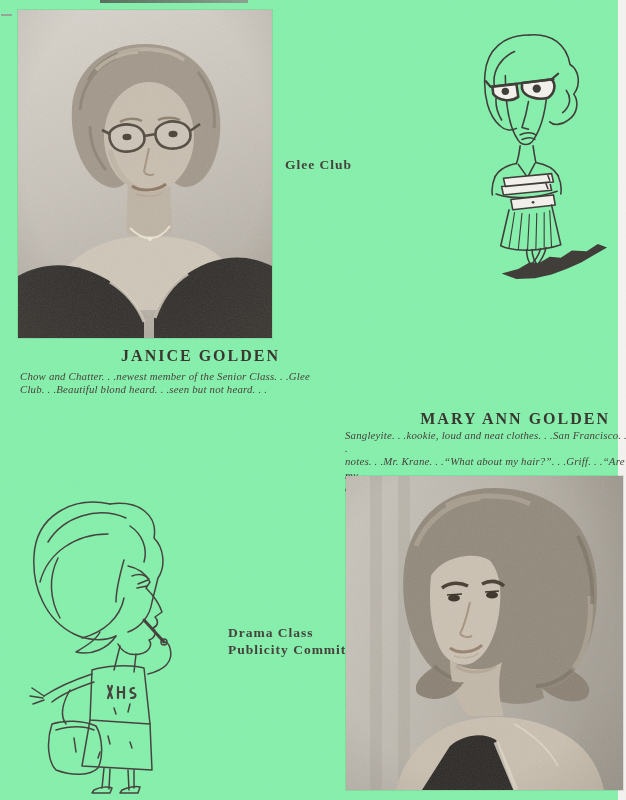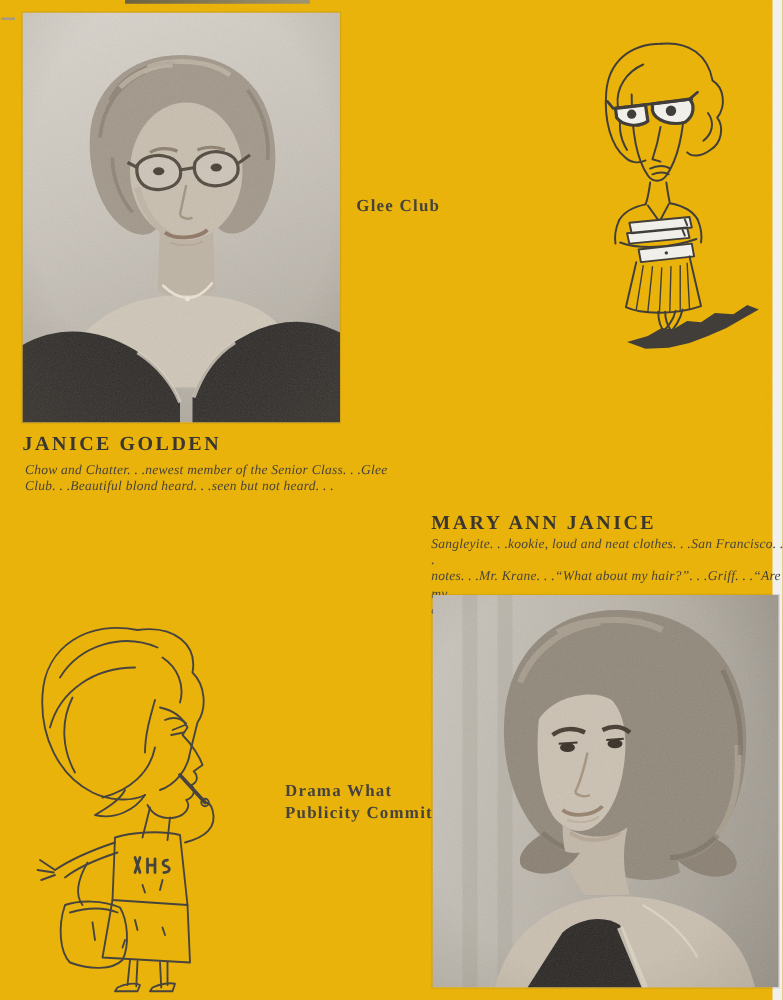--- a/index.html
+++ b/index.html
@@ -1,31 +1,31 @@
 <!DOCTYPE html>
 <html><head>
 <meta charset="utf-8">
 <style>
   html,body{margin:0;padding:0;background:#d8d5d0;}
   .page{
     position:relative;
     width:626px;height:800px;
-    background:#eab308;
+    background:#86efac;
     overflow:hidden;
     font-family:"Liberation Serif","DejaVu Serif",serif;
     color:#39352f;
   }
   .abs{position:absolute;}
   .photo{box-shadow:0 0 0 1px rgba(80,72,60,0.12);}
   .photo svg, .caricature svg{display:block;}
   .heading{
     font-weight:bold;
     font-size:16px;
     letter-spacing:2px;
-    text-align:left;
+    text-align:right;
     color:#38342e;
   }
   .bio{
     font-size:10.8px;
     line-height:13.2px;
     color:#46413a;
     letter-spacing:0.2px;
     font-style:italic;
   }
   .club-label{
@@ -162,21 +162,21 @@
     </svg>
   </div>
 
   <div class="abs heading" style="left:18px;top:347px;width:262px;">JANICE GOLDEN</div>
 
   <div class="abs bio" style="left:20px;top:370px;width:300px;">
     <div>Chow and Chatter. . .newest member of the Senior Class. . .Glee</div>
     <div>Club. . .Beautiful blond heard. . .seen but not heard. . .</div>
   </div>
 
-  <div class="abs heading" style="left:345px;top:410px;width:265px;">MARY ANN JANICE</div>
+  <div class="abs heading" style="left:345px;top:410px;width:265px;">MARY ANN GOLDEN</div>
 
   <div class="abs bio" style="left:345px;top:429px;width:285px;">
     <div>Sangleyite. . .kookie, loud and neat clothes. . .San Francisco. . .</div>
     <div>notes. . .Mr. Krane. . .“What about my hair?”. . .Griff. . .“Are my</div>
     <div>eyes bigger than Ellen’s?”. . .Go eat who???. . .</div>
   </div>
 
   <div class="abs caricature" style="left:12px;top:490px;width:212px;height:308px;">
     <svg viewBox="0 0 212 308" width="212" height="308">
       <g stroke="#45423d" stroke-width="1.5" fill="none" stroke-linecap="round" stroke-linejoin="round">
@@ -214,21 +214,21 @@
         <path d="M78,230 L70,276 L140,280 L138,234"></path>
         <path d="M96,246 L98,254 M88,262 L86,268 M118,252 L120,258"></path>
 
         <path d="M92,278 L90,298 M98,279 L97,299 M116,280 L117,300 M122,280 L122,298"></path>
         <path d="M82,300 C88,297 96,296 100,298 L98,303 L80,303 Z M110,300 C116,297 124,296 128,297 L126,303 L108,303 Z"></path>
       </g>
     </svg>
   </div>
 
   <div class="abs club-label" style="left:228px;top:625px;">
-    <div>Drama What</div>
+    <div>Drama Class</div>
     <div>Publicity Committee</div>
   </div>
 
   <div class="abs photo" style="left:346px;top:476px;width:277px;height:314px;">
     <svg viewBox="0 0 277 314" width="277" height="314">
       <defs>
         <linearGradient id="mbg" x1="0" y1="0" x2="1" y2="0.25">
           <stop offset="0" stop-color="#cac5bc"></stop>
             <stop offset="0.5" stop-color="#bcb6ac"></stop>
             <stop offset="1" stop-color="#a49e94"></stop>

